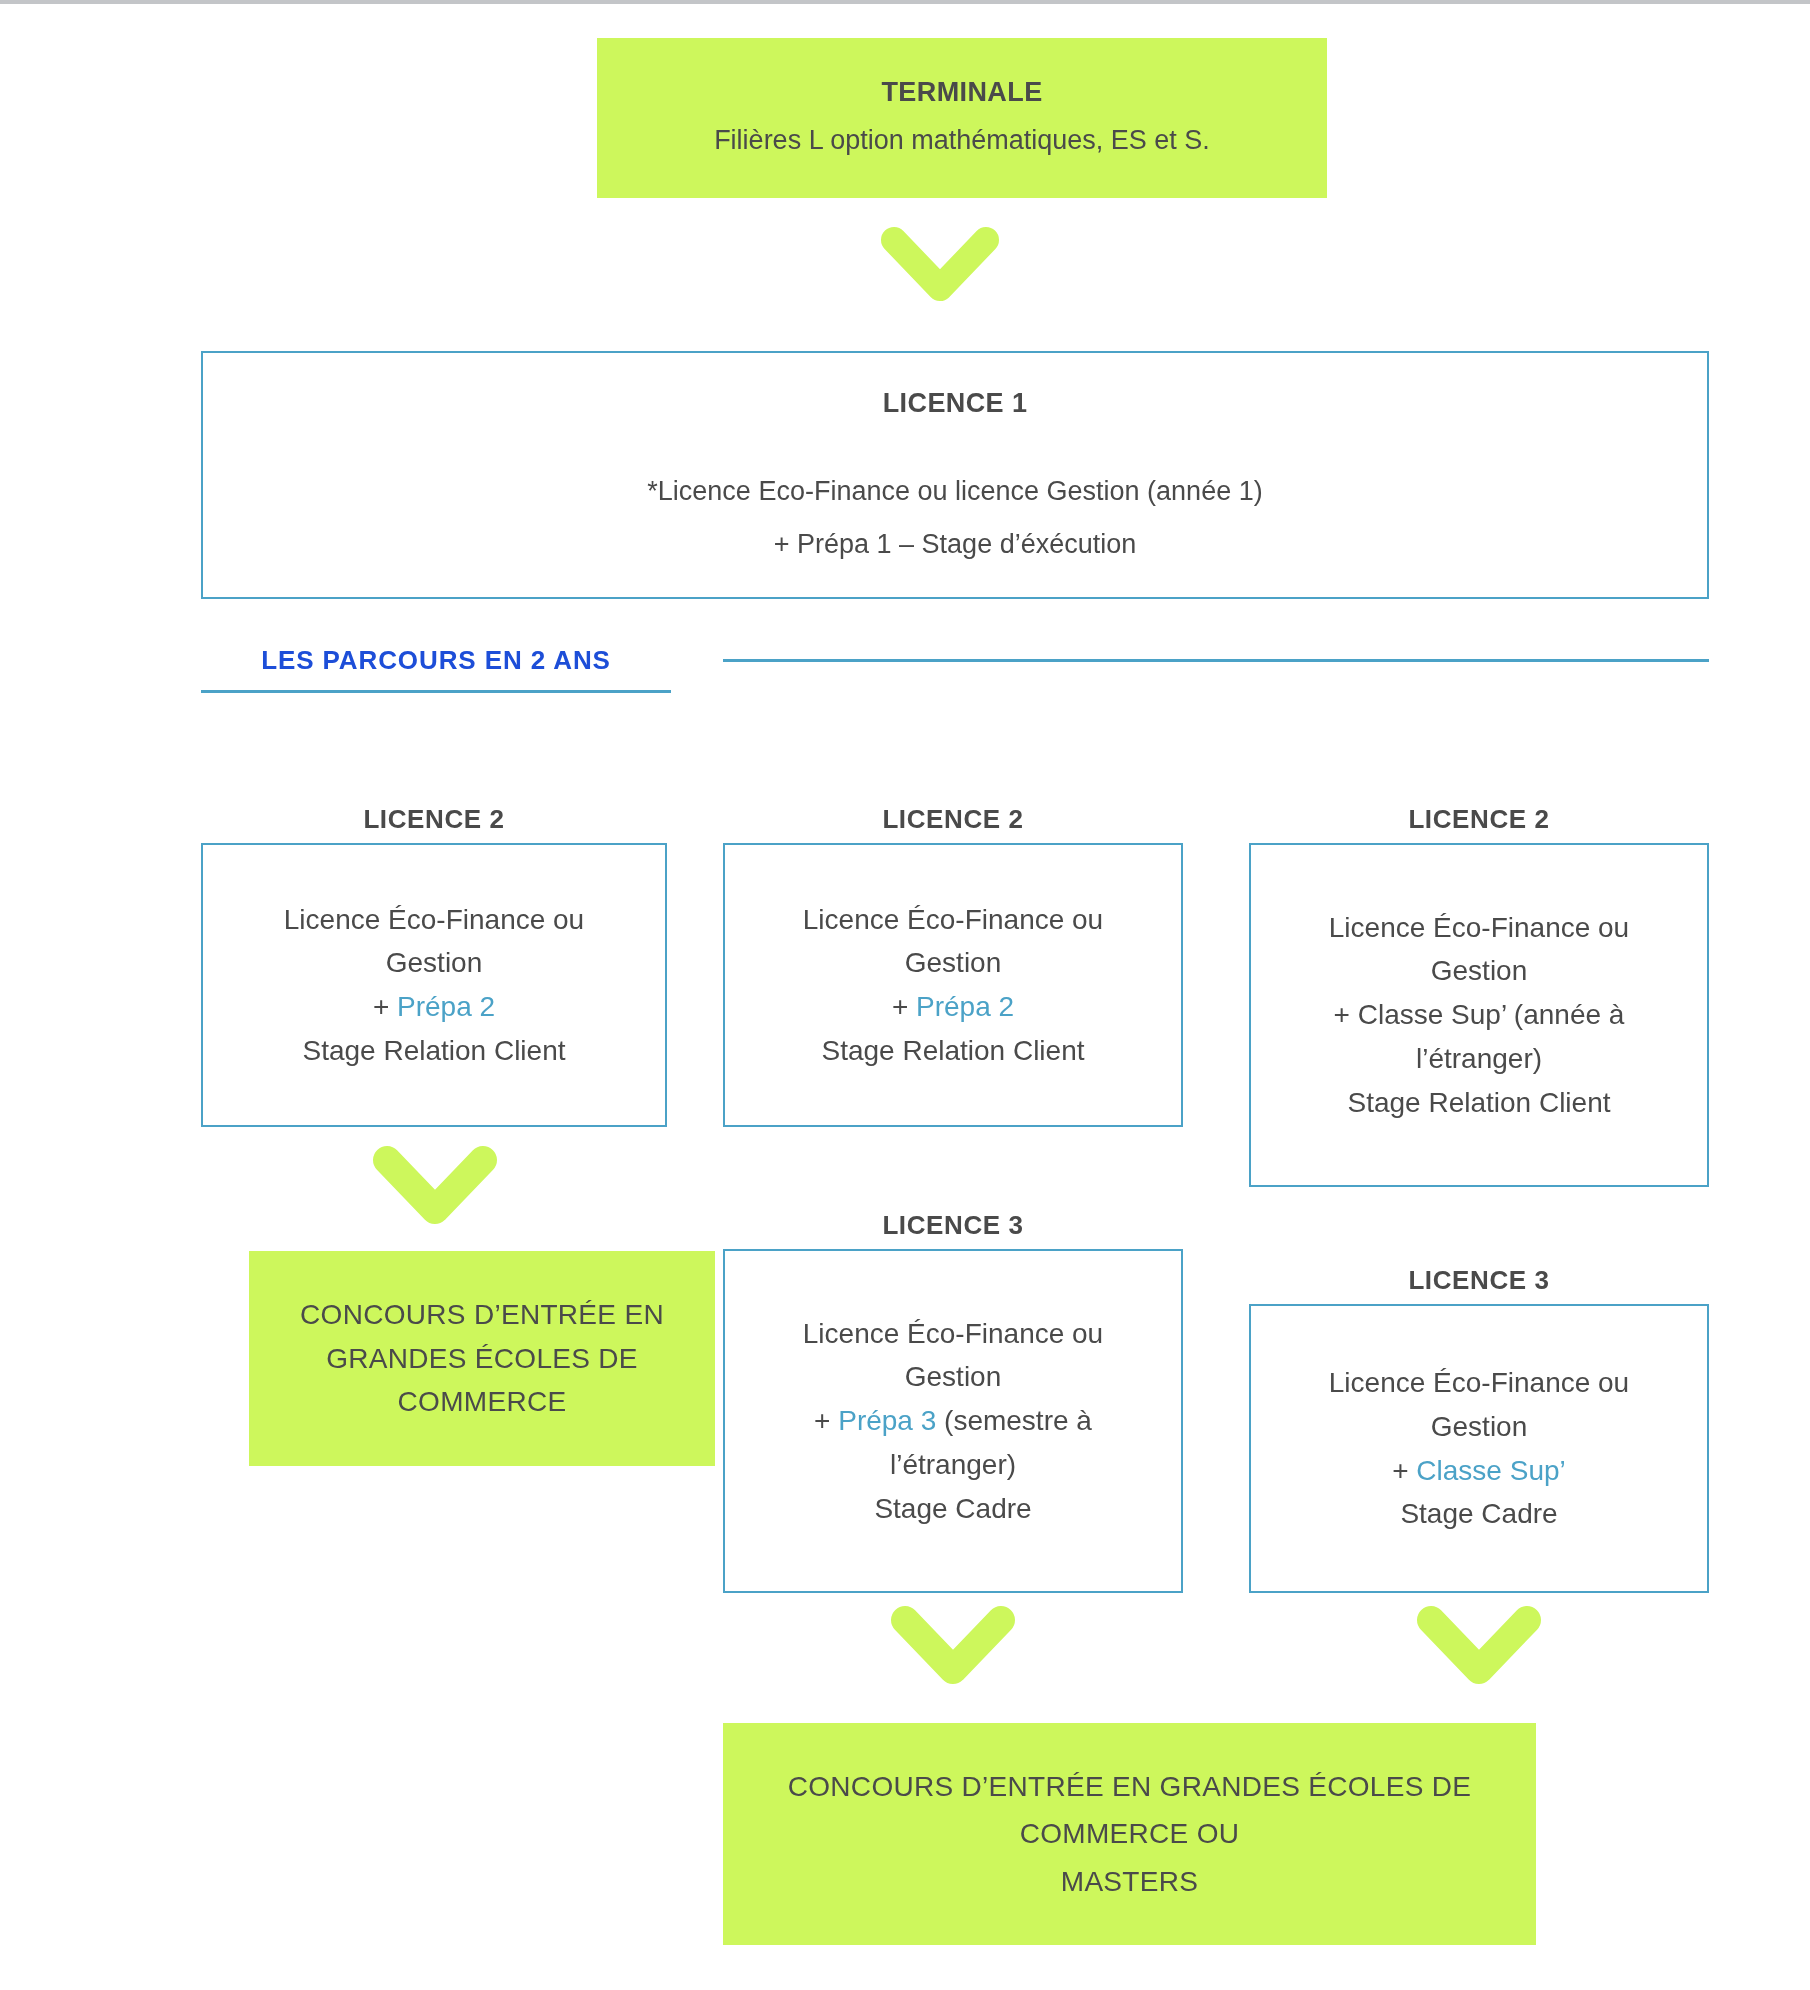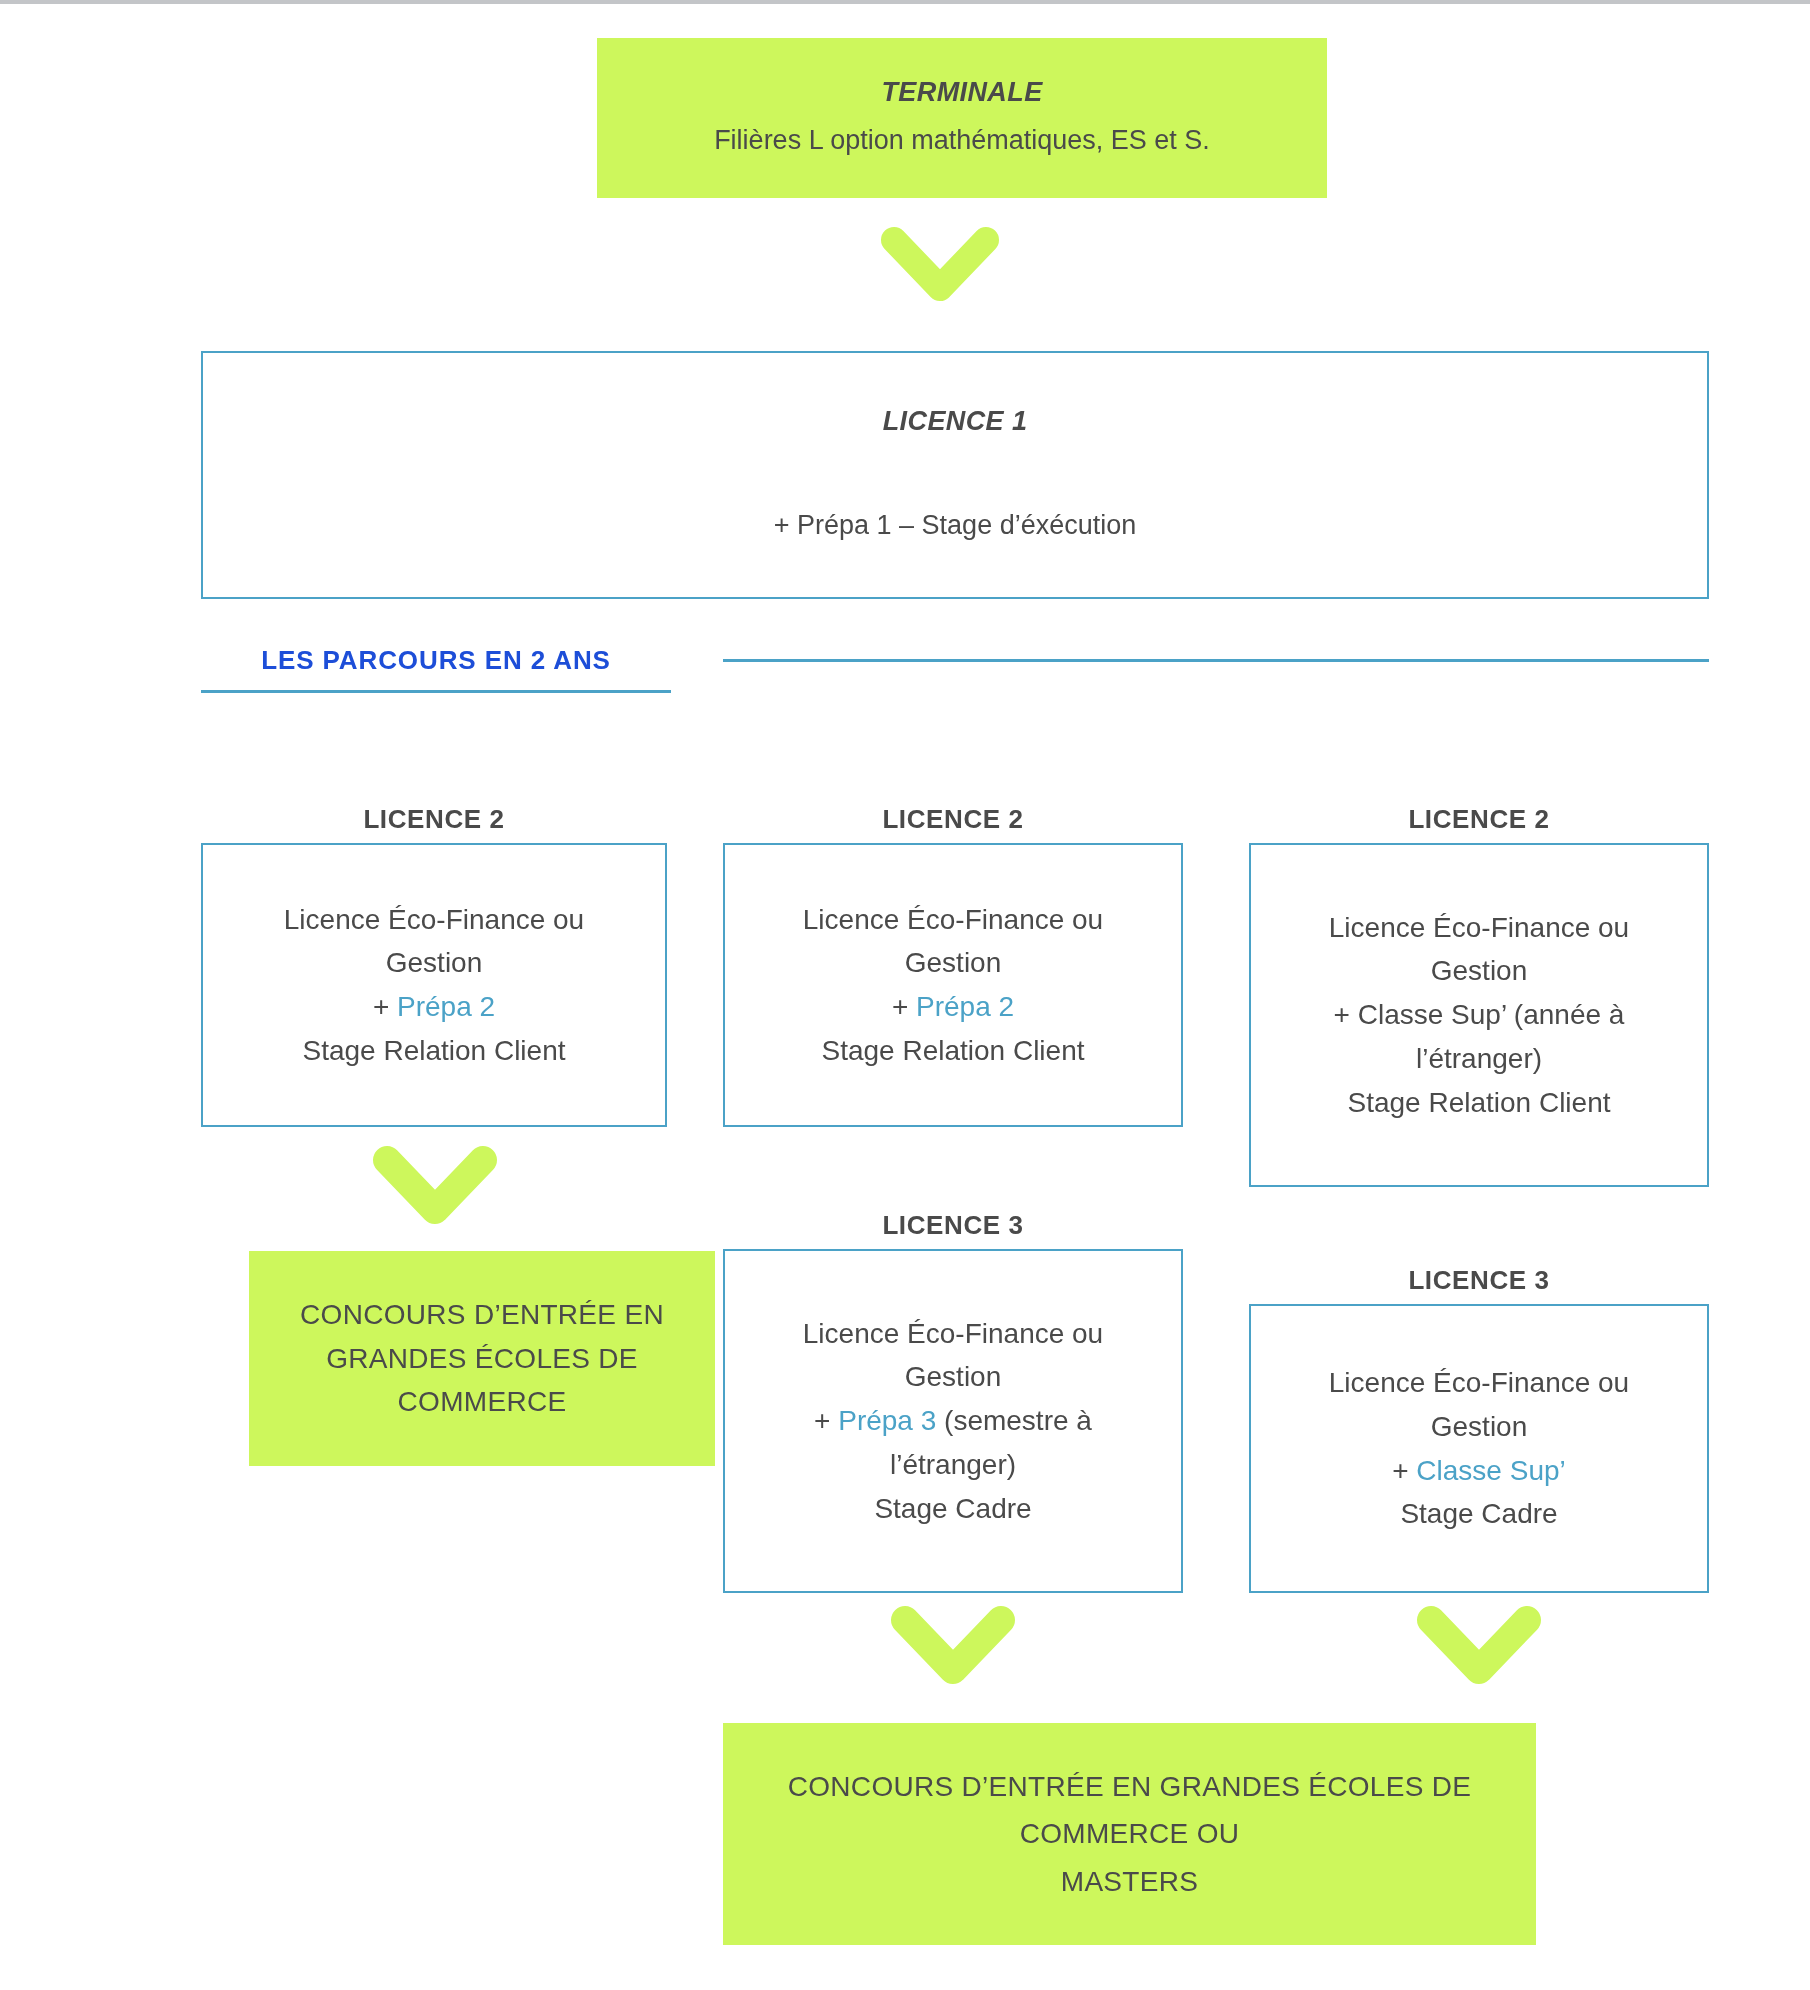--- a/index.html
+++ b/index.html
@@ -51,21 +51,20 @@
     border: 2px solid #4ba2c7;
     color: #4a4a4a;
   }
 
   .box-title-bold {
     font-weight: bold;
     font-size: 27px;
     letter-spacing: 0.4px;
     color: #4a4a4a;
     margin-bottom: 22px;
-    font-style: italic;
   }
 
   .box-sub {
     font-size: 27px;
     font-weight: 400;
     color: #4a4a4a;
     line-height: 1.34;
   }
 
   .body-line {
@@ -135,20 +134,21 @@
   </div>
 
   <div class="chevron" style="left:880px; top:222px;">
     <svg width="120" height="90" viewBox="0 0 120 90">
       <path d="M14 18 L60 66 L106 18" fill="none" stroke="#cdf75c" stroke-width="26" stroke-linecap="round" stroke-linejoin="round"></path>
     </svg>
   </div>
 
   <div class="node outline-box" style="left:201px; top:351px; width:1508px; height:248px;">
     <div class="box-title-bold" style="margin-bottom:54px;">LICENCE 1</div>
+    <div class="box-sub">*Licence Eco-Finance ou licence Gestion (année 1)</div>
     <div class="box-sub" style="margin-top:16px;">+ Prépa 1 – Stage d’éxécution</div>
   </div>
 
   <div class="section-head" style="left:201px; top:645px; width:470px;">
     <div class="text">LES PARCOURS EN 2 ANS</div>
     <div class="rule"></div>
   </div>
 
   <div class="section-head" style="left:723px; top:645px; width:986px;">
     <div class="rule"></div>

